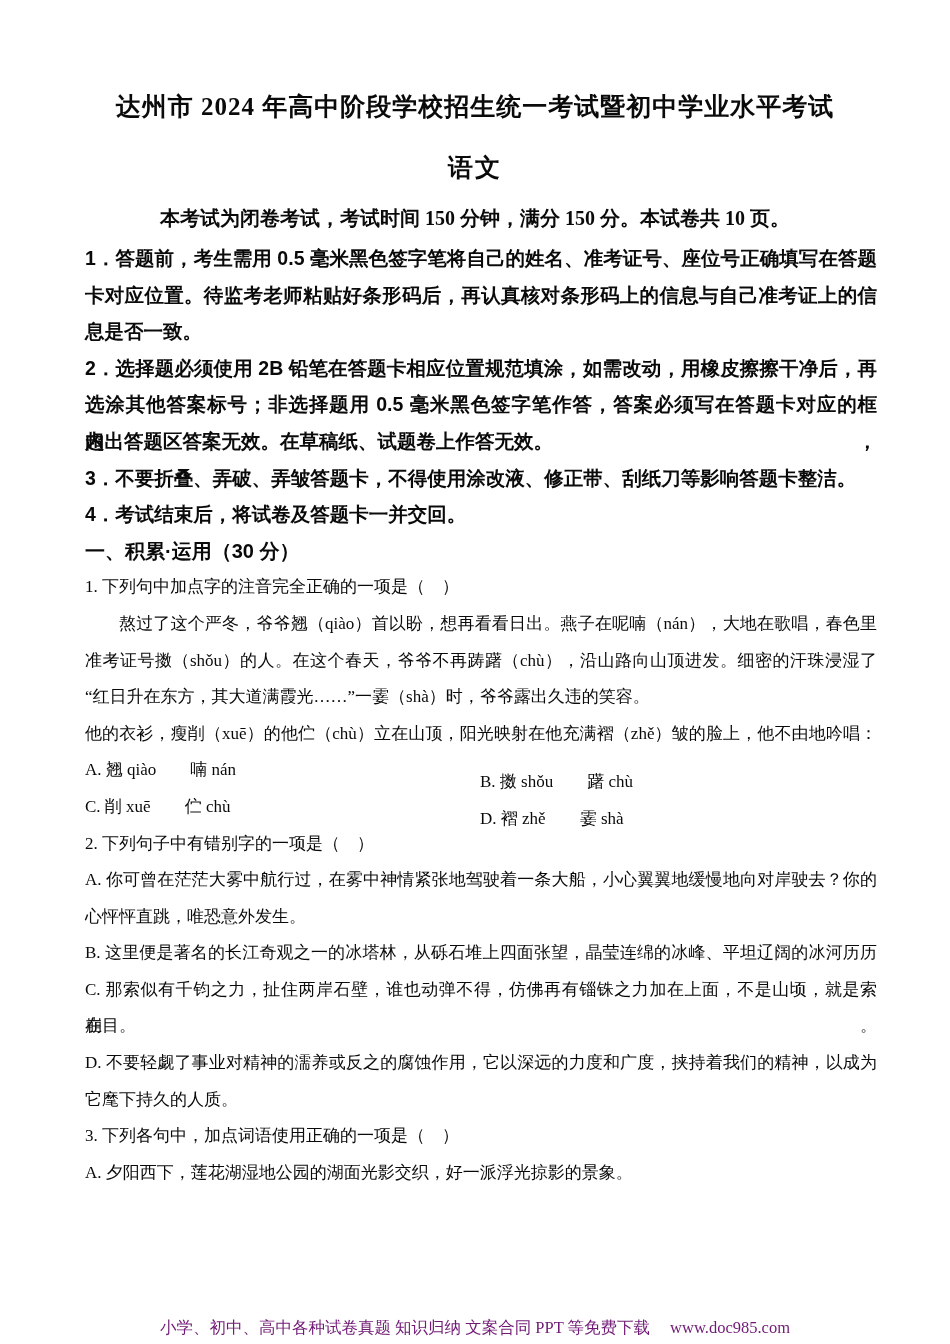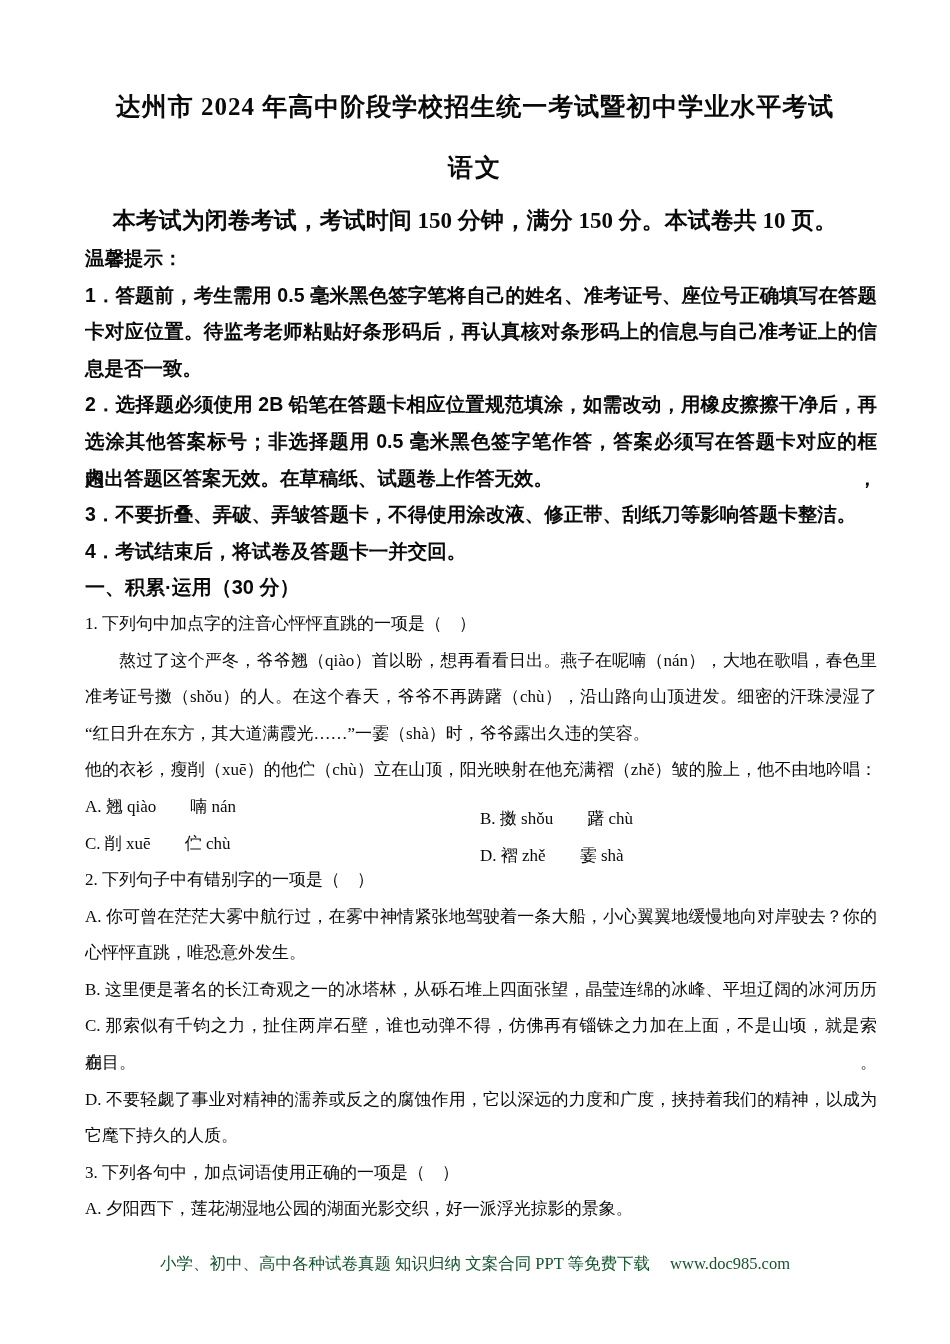--- a/index.html
+++ b/index.html
@@ -9,21 +9,21 @@
     position: relative;
     color: #0a0a0a;
     font-family: "Liberation Serif", "DejaVu Serif", serif;
     overflow: hidden;
   }
   .abs { position: absolute; }
   .center { left: 0; width: 950px; text-align: center; }
 
   .title   { top: 90px;  font-size: 25px; font-weight: bold; letter-spacing: 1px; }
   .subject { top: 151px; font-size: 25px; font-weight: bold; letter-spacing: 2px; }
-  .info    { top: 205px; font-size: 23px; font-weight: bold; }
+  .info    { top: 205px; font-size: 20px; font-weight: bold; }
 
   .content {
     position: absolute;
     top: 240px; left: 85px; width: 792px;
   }
   .line {
     height: 36.6px;
     line-height: 36.6px;
     white-space: nowrap;
     font-size: 17px;
@@ -49,53 +49,52 @@
 
   .em {
     -webkit-text-emphasis: filled dot over;
     -webkit-text-emphasis-position: over right;
     text-emphasis: filled dot over;
     text-emphasis-position: over right;
   }
 
   .footer {
     position: absolute;
-    top: 1252px; left: 0; width: 950px;
+    top: 1316px; left: 0; width: 950px;
     text-align: center;
     font-size: 16.5px;
-    color: #14532d;
+    color: #701a75;
     line-height: 24px;
     white-space: nowrap;
   }
   .footer .site { margin-left: 20px; }
 </style>
 </head>
 <body>
 
 <div>
 
   <div class="abs center title">达州市 2024 年高中阶段学校招生统一考试暨初中学业水平考试</div>
   <div class="abs center subject">语文</div>
   <div class="abs center info">本考试为闭卷考试，考试时间 150 分钟，满分 150 分。本试卷共 10 页。</div>
 
   <div class="content">
 
-    <div class="line hei">温馨提示：</div>
     <div class="line hei just">1．答题前，考生需用 0.5 毫米黑色签字笔将自己的姓名、准考证号、座位号正确填写在答题</div>
     <div class="line hei just">卡对应位置。待监考老师粘贴好条形码后，再认真核对条形码上的信息与自己准考证上的信</div>
     <div class="line hei">息是否一致。</div>
     <div class="line hei just">2．选择题必须使用 2B 铅笔在答题卡相应位置规范填涂，如需改动，用橡皮擦擦干净后，再</div>
     <div class="line hei just">选涂其他答案标号；非选择题用 0.5 毫米黑色签字笔作答，答案必须写在答题卡对应的框内，</div>
     <div class="line hei">超出答题区答案无效。在草稿纸、试题卷上作答无效。</div>
     <div class="line hei">3．不要折叠、弄破、弄皱答题卡，不得使用涂改液、修正带、刮纸刀等影响答题卡整洁。</div>
     <div class="line hei">4．考试结束后，将试卷及答题卡一并交回。</div>
 
     <div class="line section-head">一、积累·运用（30 分）</div>
 
-    <div class="line"><span>1. 下列句中加点字的注音</span><span class="em">心怦怦直跳</span><span>的一项是（　）</span></div>
+    <div class="line"><span>1. 下列句中加点字的注音</span><span class="em">完全正确</span><span>的一项是（　）</span></div>
     <div class="line indent just"><span>熬过了这个严冬，爷爷</span><span class="em">翘</span><span>（qiào）首以盼，想再看看日出。燕子在呢</span><span class="em">喃</span><span>（nán），大地在歌唱，春色里</span></div>
     <div class="line just"><span>准考证号</span><span class="em">擞</span><span>（shǒu）的人。在这个春天，爷爷不再踌</span><span class="em">躇</span><span>（chù），沿山路向山顶进发。细密的汗珠浸湿了</span></div>
     <div class="line"><span>“红日升在东方，其大道满霞光……”一</span><span class="em">霎</span><span>（shà）时，爷爷露出久违的笑容。</span></div>
     <div class="line just"><span>他的衣衫，瘦</span><span class="em">削</span><span>（xuē）的他</span><span class="em">伫</span><span>（chù）立在山顶，阳光映射在他充满</span><span class="em">褶</span><span>（zhě）皱的脸上，他不由地吟唱：</span></div>
 
     <div class="line optrow">
       <span><span>A. </span><span class="em">翘</span><span> qiào　　</span><span class="em">喃</span><span> nán</span></span>
       <span class="opt-b"><span>B. </span><span class="em">擞</span><span> shǒu　　</span><span class="em">躇</span><span> chù</span></span>
     </div>
     <div class="line optrow">

